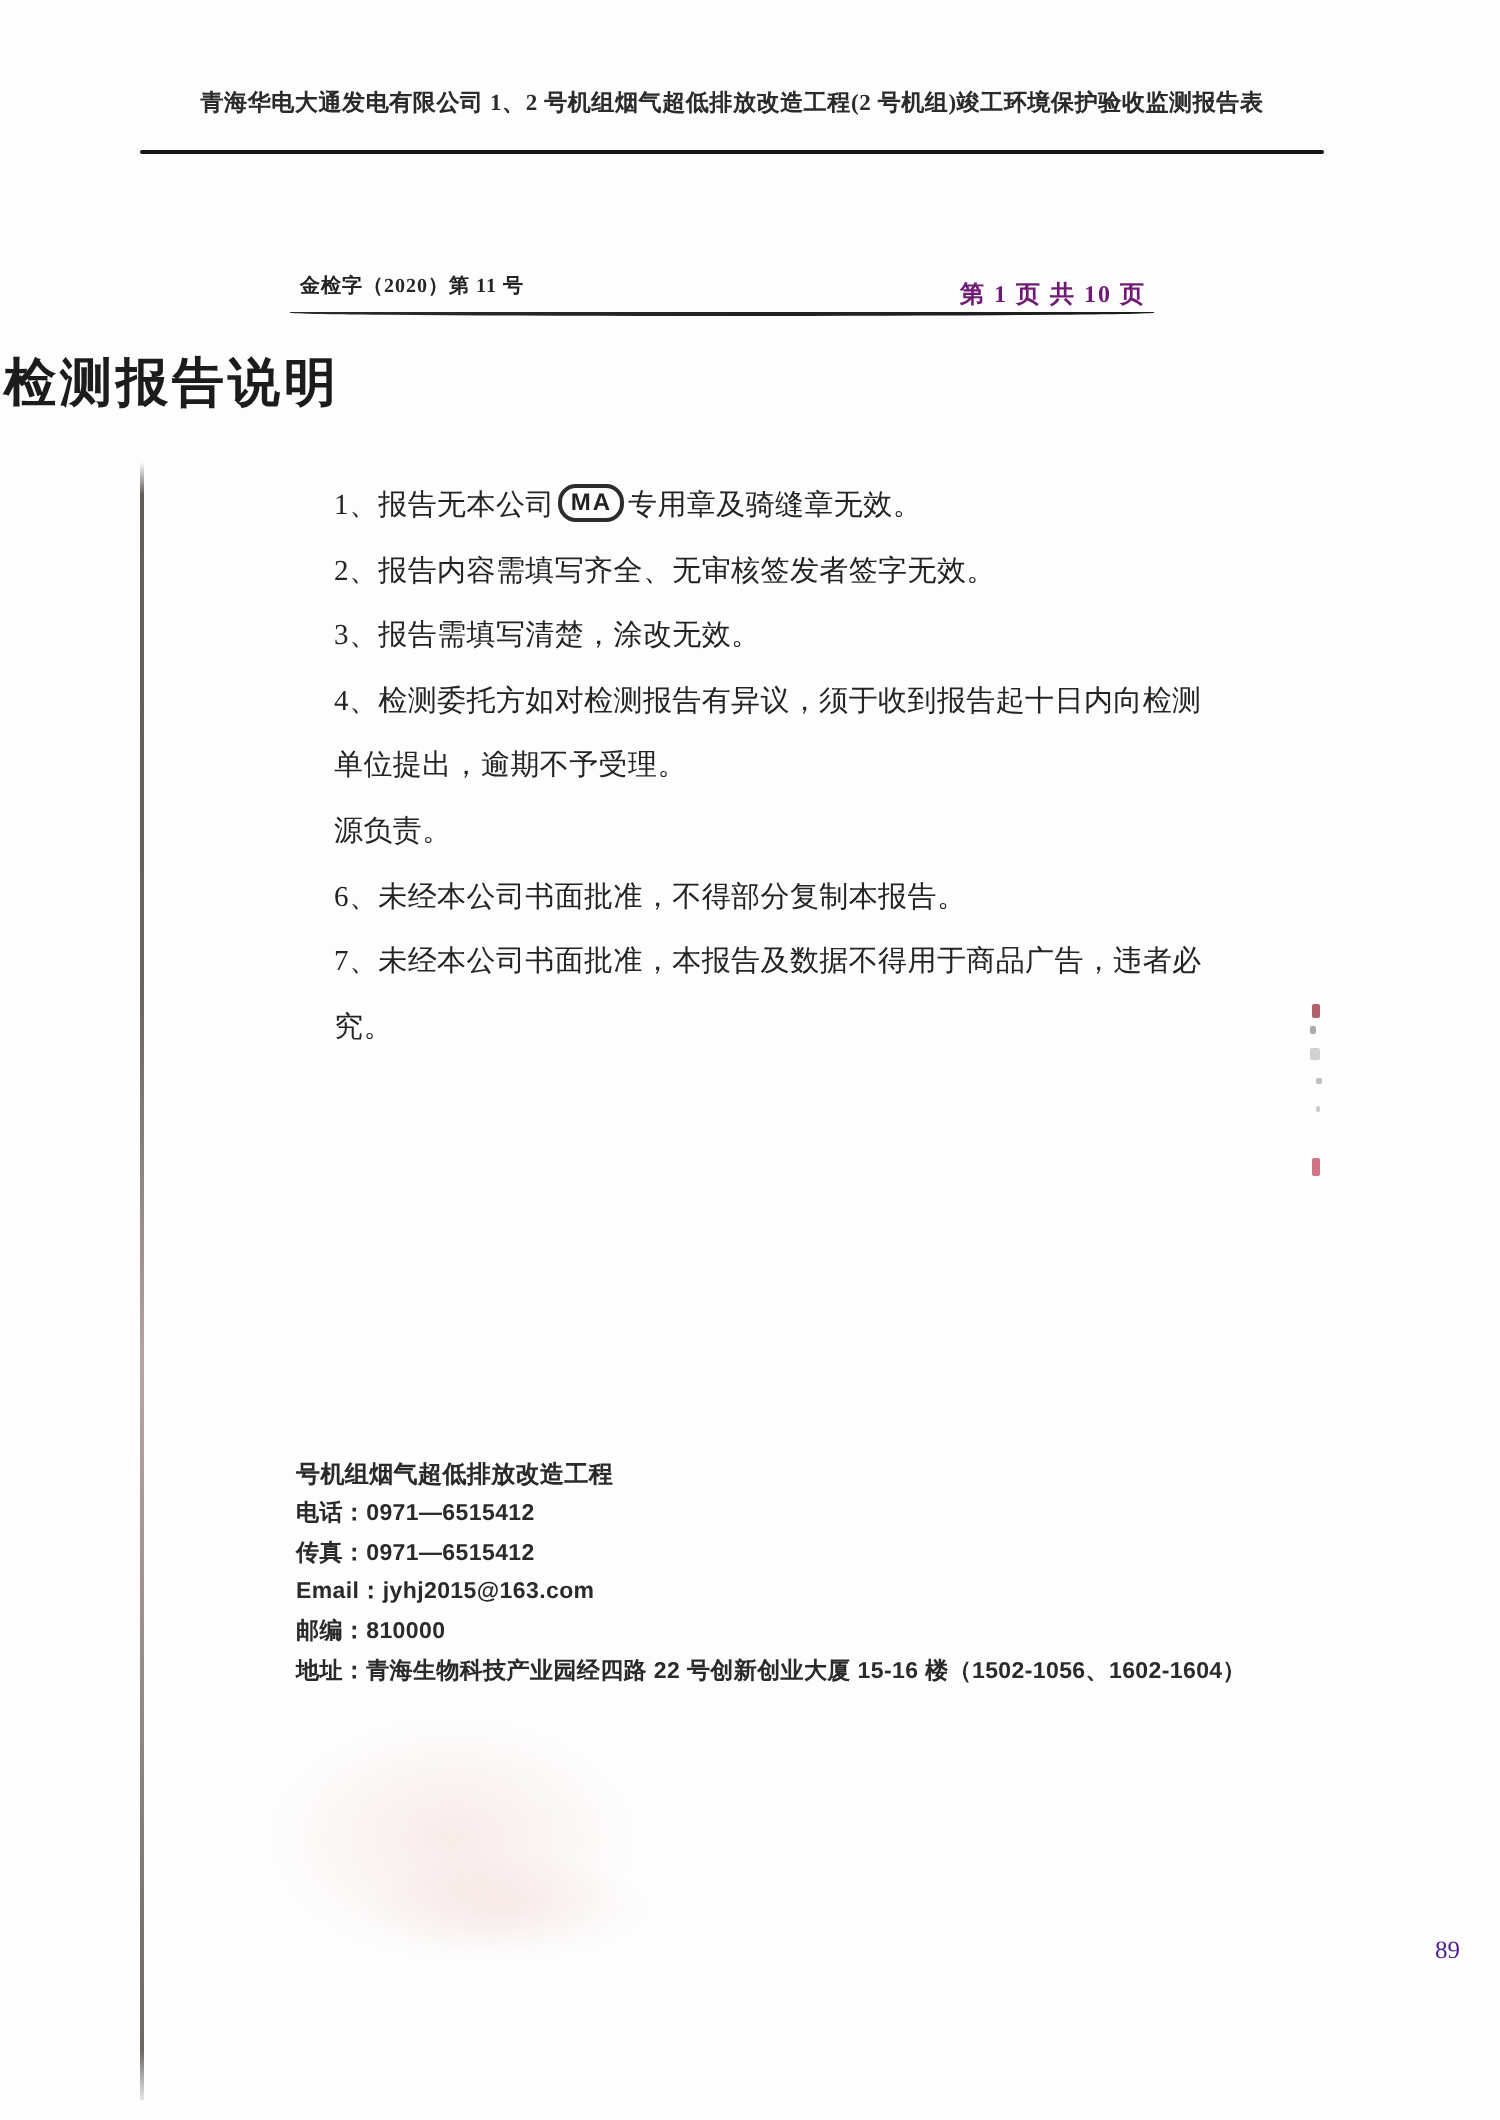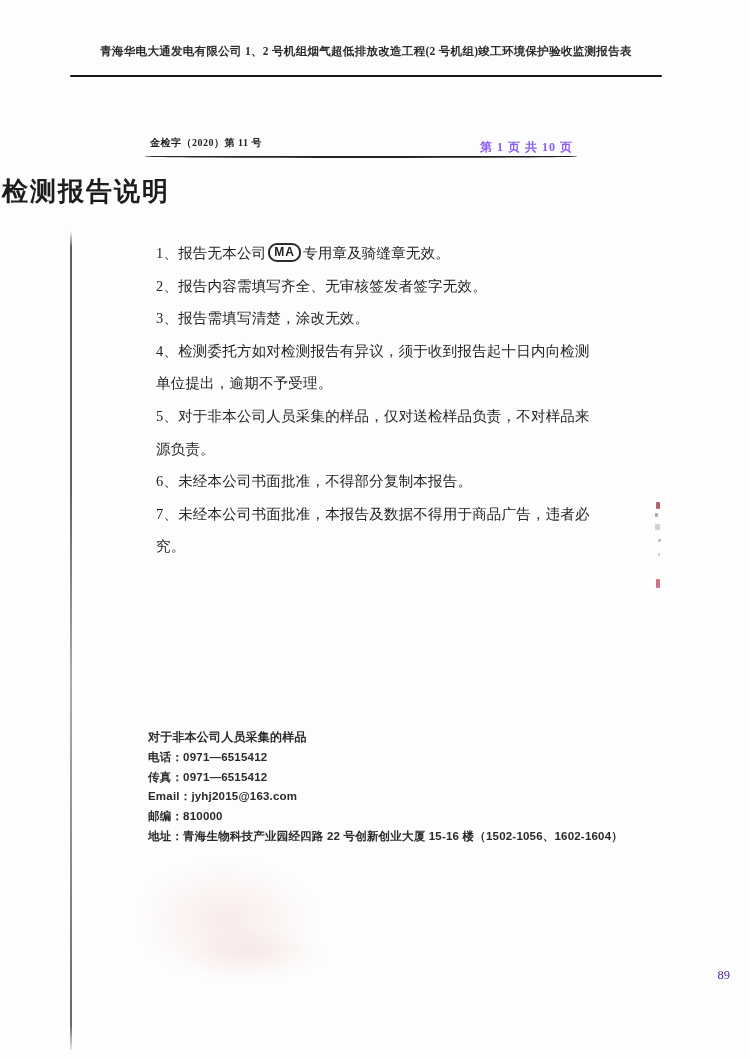--- a/index.html
+++ b/index.html
@@ -21,37 +21,37 @@
     position:absolute;left:70px;top:75px;width:592px;height:2px;
     background:#161616;border-radius:1px;
   }
   .doc-number{
     position:absolute;left:150px;top:136px;
     font-size:10px;font-weight:700;letter-spacing:0.5px;color:#242424;
     white-space:nowrap;
   }
   .page-indicator{
     position:absolute;top:139px;right:177px;
-    font-size:12px;font-weight:700;letter-spacing:1px;color:#8b5cf6;
+    font-size:12px;font-weight:700;letter-spacing:1px;color:#701a75;
     white-space:nowrap;
   }
   .sub-rule{
     position:absolute;left:145px;top:156px;width:432px;height:2px;
     background:linear-gradient(to right,#2a2a2a,#1c1c1c);
     border-radius:0 0 60% 60%/0 0 2px 2px;
   }
   
   .title{
     position:absolute;left:2px;top:174px;width:746px;margin:0;
     font-size:26px;font-weight:700;
     letter-spacing:2px;color:#1c1c1c;
   }
   
   .notes{
-    position:absolute;left:156px;top:237px;width:480px;
+    position:absolute;left:167px;top:237px;width:480px;
     font-size:14.5px;line-height:32.6px;color:#242424;
   }
   .nline{margin:0;white-space:nowrap;letter-spacing:0.2px;}
   .cma{
     display:inline-block;
     border:2px solid #2c2c2c;
     border-radius:9px;
     padding:0 4px;
     margin:0 2px;
     font-family:"Liberation Sans","DejaVu Sans",sans-serif;
@@ -110,29 +110,28 @@
   <div class="sub-rule"></div>
 
   <h1 class="title">检测报告说明</h1>
 
   <div class="notes">
     <p class="nline"><span>1、报告无本公司</span><span class="cma"><span>MA</span></span><span>专用章及骑缝章无效。</span></p>
     <p class="nline">2、报告内容需填写齐全、无审核签发者签字无效。</p>
     <p class="nline">3、报告需填写清楚，涂改无效。</p>
     <p class="nline">4、检测委托方如对检测报告有异议，须于收到报告起十日内向检测</p>
     <p class="nline">单位提出，逾期不予受理。</p>
-    <p class="nline">5、对于非本公司人员采集的样品，仅对送检样品负责，不对样品来</p>
     <p class="nline">源负责。</p>
     <p class="nline">6、未经本公司书面批准，不得部分复制本报告。</p>
     <p class="nline">7、未经本公司书面批准，本报告及数据不得用于商品广告，违者必</p>
     <p class="nline">究。</p>
   </div>
 
   <div class="contact">
-    <div class="contact-company">对于非本公司人员采集的样品</div>
+    <div class="contact-company">号机组烟气超低排放改造工程</div>
     <div class="contact-line">电话：0971—6515412</div>
     <div class="contact-line">传真：0971—6515412</div>
     <div class="contact-line">Email：jyhj2015@163.com</div>
     <div class="contact-line">邮编：810000</div>
     <div class="contact-line">地址：青海生物科技产业园经四路 22 号创新创业大厦 15-16 楼（1502-1056、1602-1604）</div>
   </div>
 
   <div class="page-number">89</div>
 
   <div class="v-streak"></div>

